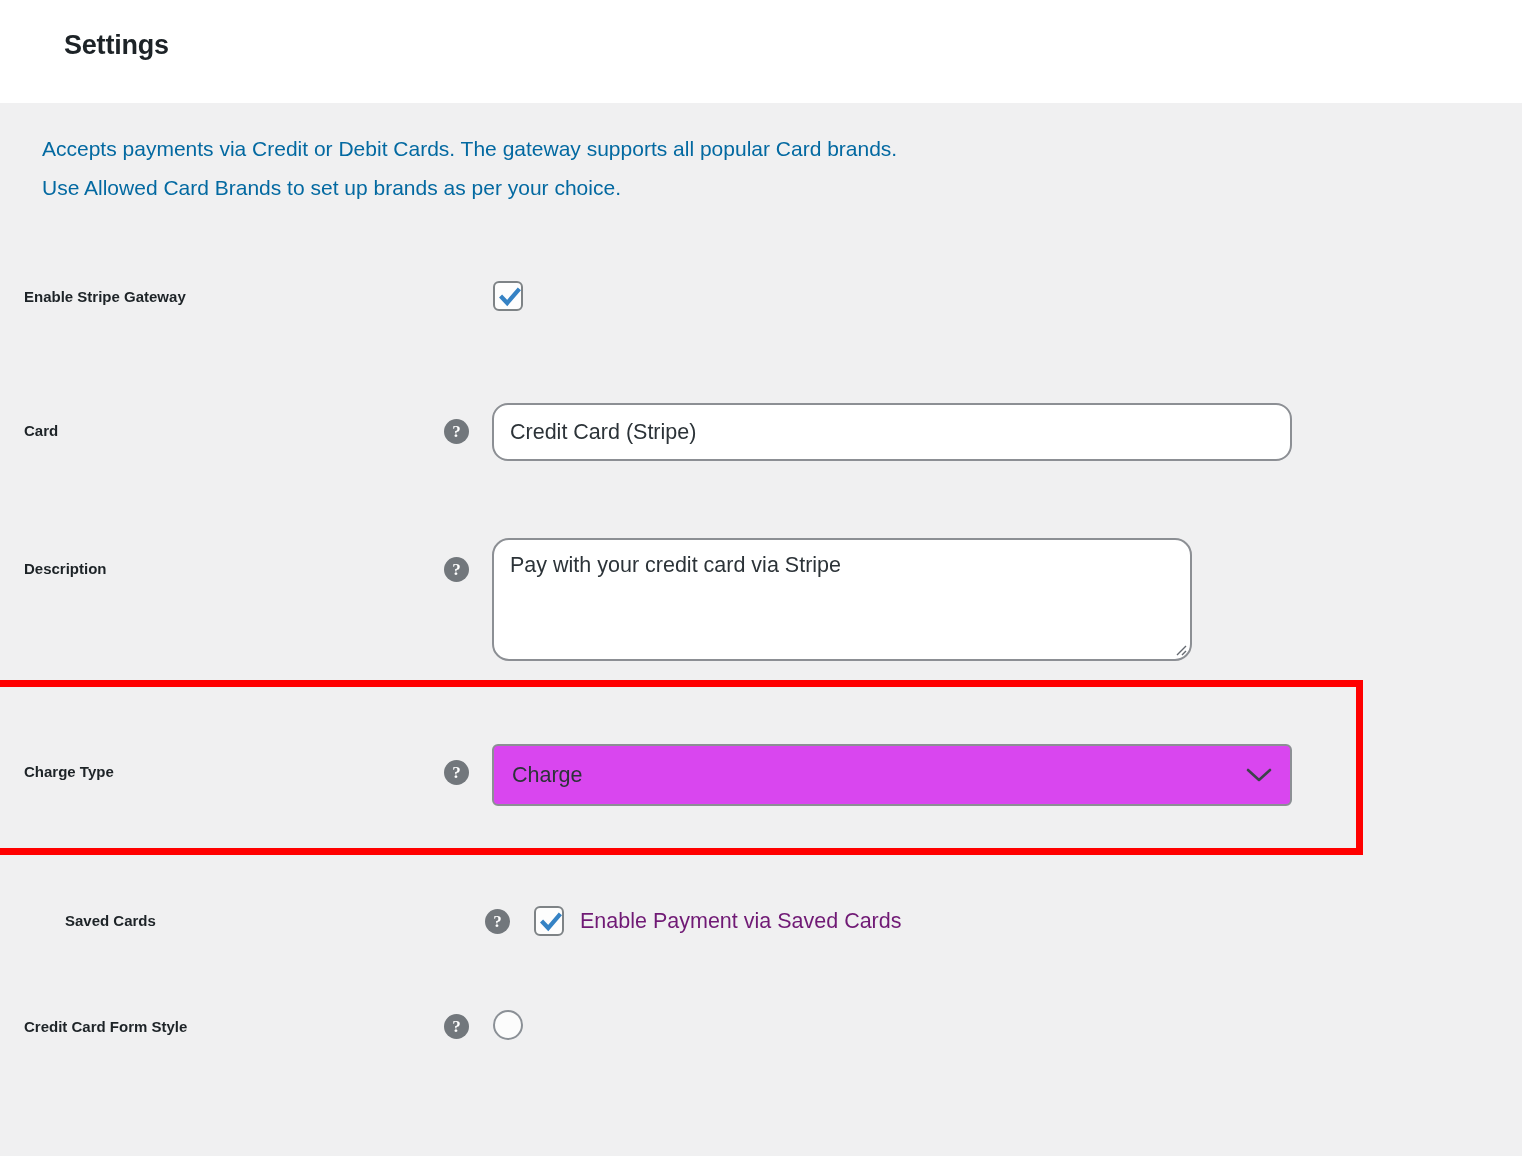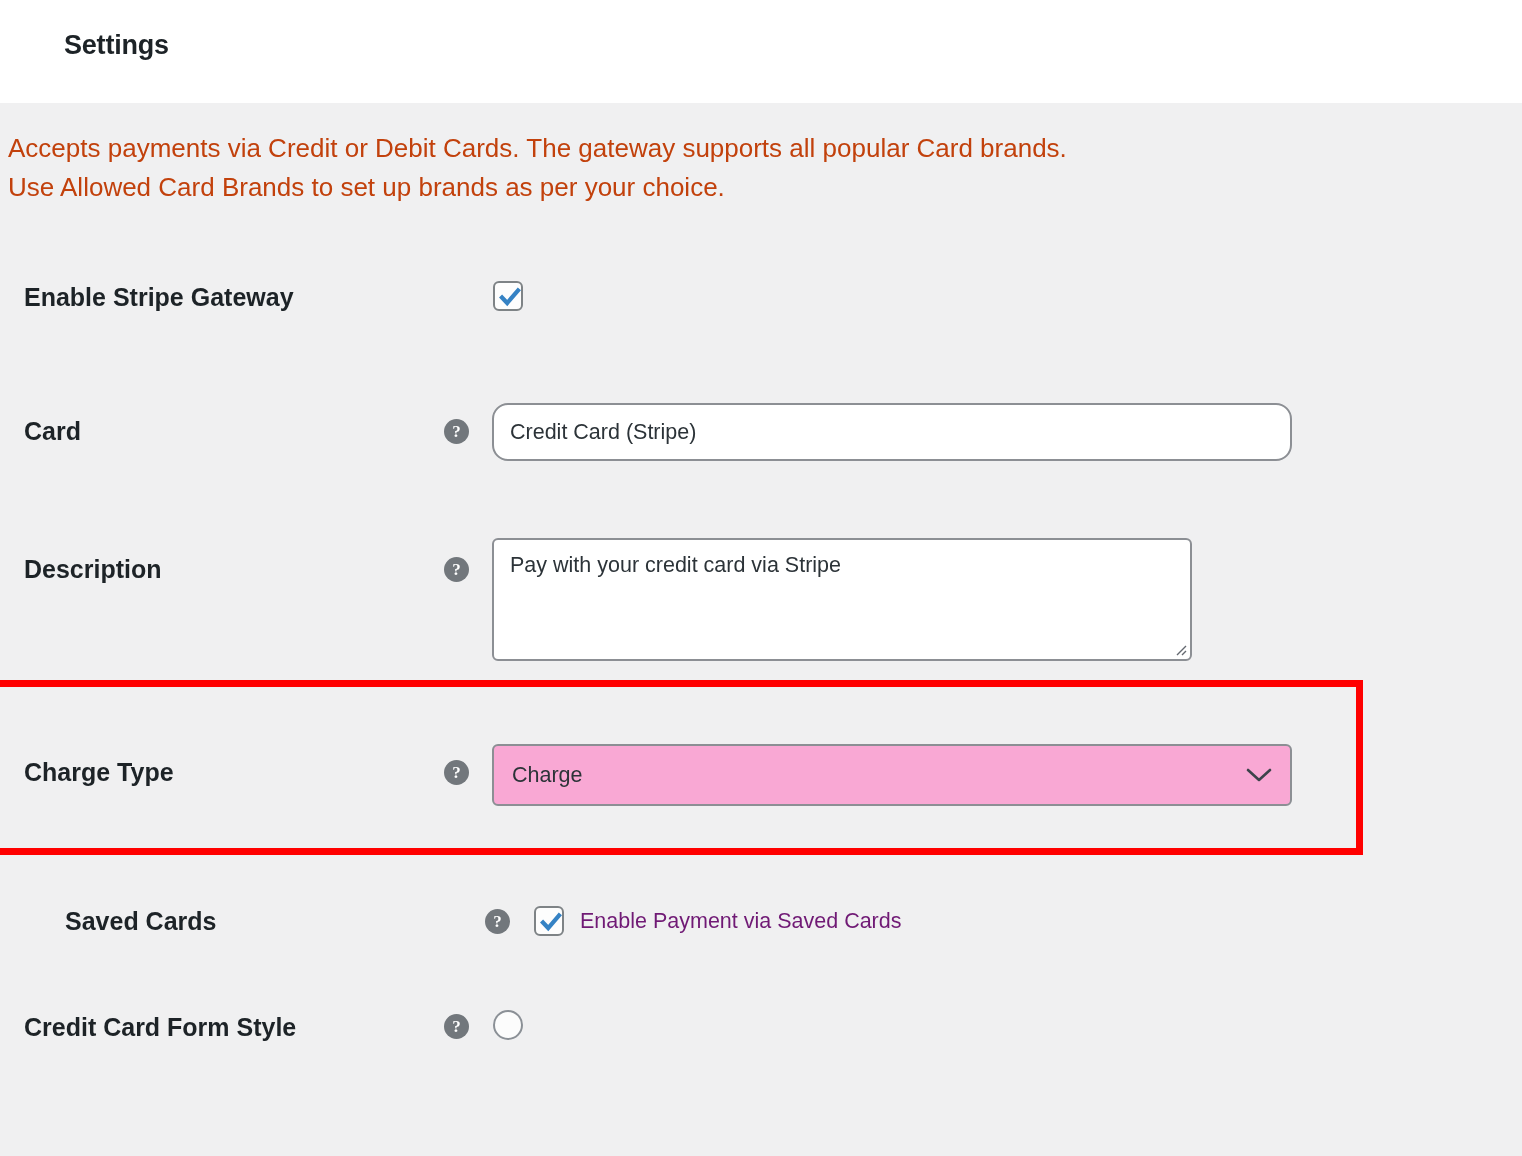--- a/index.html
+++ b/index.html
@@ -54,39 +54,39 @@
     position: absolute;
     left: 0;
     top: 103px;
     width: 1522px;
     height: 1053px;
     background: #f0f0f1;
   }
 
   .intro {
     position: absolute;
-    left: 8px;
+    left: 42px;
     top: 26px;
     width: 1200px;
-    font-size: 26px;
+    font-size: 21px;
     line-height: 39px;
-    color: #c2410c;
+    color: #0369a1;
   }
   .intro-line { display: block; white-space: nowrap; }
 
   
   .row {
     position: absolute;
     left: 0;
     width: 1522px;
   }
   .row-label {
     position: absolute;
     left: 24px;
-    font-size: 25px;
+    font-size: 15px;
     font-weight: bold;
     color: #1d2327;
     line-height: 28px;
     white-space: nowrap;
   }
   .help-icon {
     position: absolute;
     width: 25px;
     height: 25px;
     border-radius: 50%;
@@ -143,21 +143,21 @@
     color: #2c3338;
     padding: 0 16px;
     outline: none;
   }
 
   
   .textarea-wrap {
     position: absolute;
     box-sizing: border-box;
     border: 2px solid #8c8f94;
-    border-radius: 6px;
+    border-radius: 17px;
     background: #ffffff;
     overflow: hidden;
   }
   .textarea-wrap .ta-text {
     position: absolute;
     left: 16px;
     top: 10px;
     font-size: 21.5px;
     color: #2c3338;
     line-height: 30px;
@@ -170,21 +170,21 @@
     width: 16px;
     height: 16px;
   }
 
   
   .select-box {
     position: absolute;
     box-sizing: border-box;
     border: 2px solid #8c8f94;
     border-radius: 6px;
-    background: #f9a8d4;
+    background: #d946ef;
   }
   .select-value {
     position: absolute;
     left: 18px;
     top: 0;
     height: 100%;
     display: flex;
     align-items: center;
     font-size: 21.5px;
     color: #2c3338;

